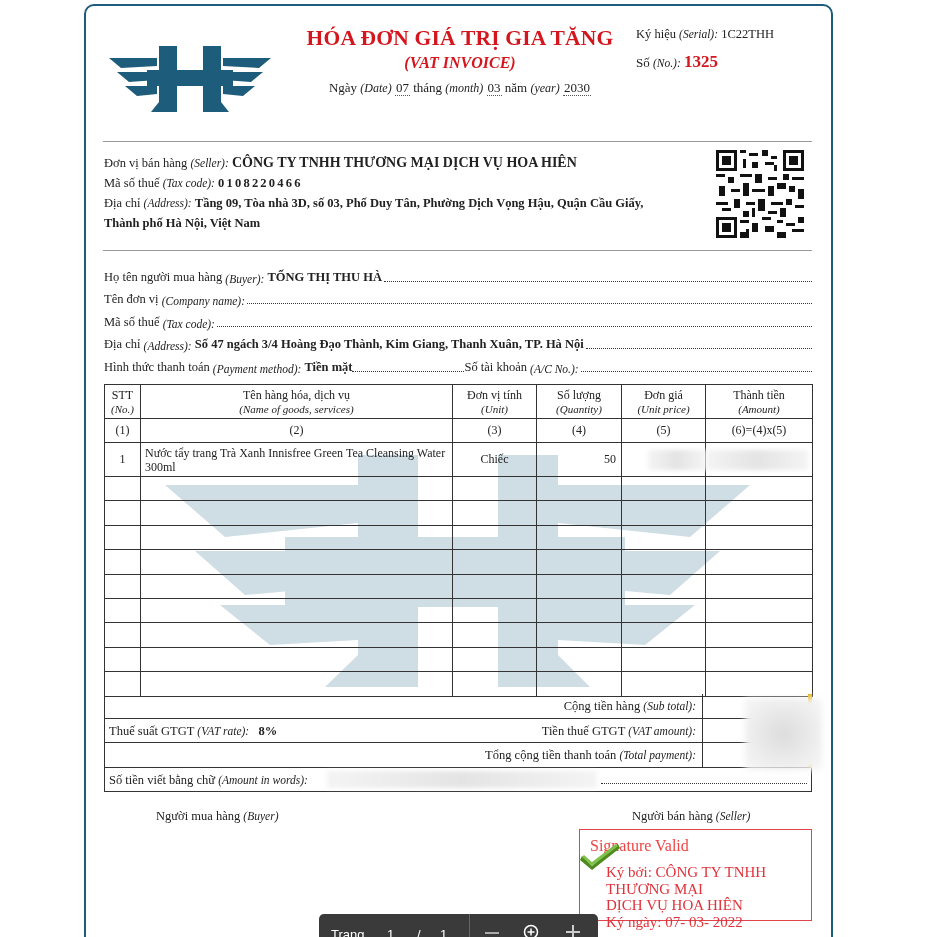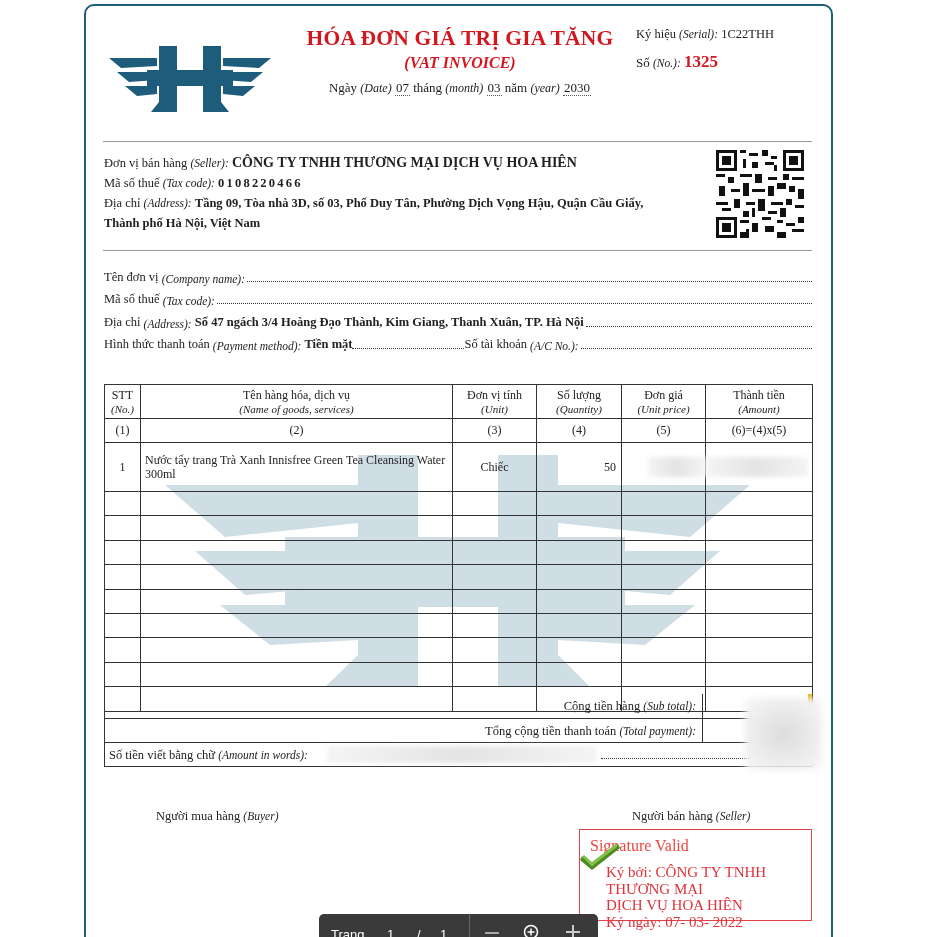--- a/index.html
+++ b/index.html
@@ -47,21 +47,21 @@
   table.items {
     position: absolute; left: 104px; top: 384px; width: 708px;
     border-collapse: collapse; font-size: 12px; table-layout: fixed;
   }
   table.items td, table.items th { border: 1px solid #333; font-weight: normal; }
   table.items th { height: 34px; text-align: center; line-height: 14px; font-size: 12px; vertical-align: middle; }
   table.items th i { font-size: 11px; }
   table.items tr.num-row td { height: 24px; text-align: center; font-size: 12px; }
   table.items tr.item-row td { height: 34px; vertical-align: middle; }
   table.items tr.empty-row td { height: 24.4px; }
-  .cell-name { padding: 10px 4px; line-height: 14px; }
+  .cell-name { padding: 2px 4px; line-height: 14px; }
   .cell-center { text-align: center; }
   .cell-right { text-align: right; padding-right: 5px; }
 
   .blur-box { background: linear-gradient(90deg, #f4f4f4, #e4e4e4 50%, #f4f4f4); filter: blur(2px); }
 
   .totals { position: absolute; left: 104px; top: 694px; width: 708px; font-size: 12.5px; }
   .tot-row { position: relative; height: 24.5px; border-left: 1px solid #333; border-right: 4px solid #eab308; border-bottom: 1px solid #333; }
   .tot-row i { font-size: 11.5px; }
   .tot-row .left { position: absolute; left: 4px; top: 5px; }
   .tot-row .right-label { position: absolute; right: 112px; top: 5px; }
@@ -224,20 +224,26 @@
       <rect x="20" y="27" width="3" height="2"></rect>
     <rect x="27" y="22" width="2" height="2"></rect>
       <rect x="10" y="26" width="1" height="1"></rect>
   </g>
 </svg>
 
 <div class="hr" style="top:250px;"></div>
 
 <div class="buyer">
   <div class="buyer-row">
+    <span>Họ tên người mua hàng</span>&nbsp;
+    <i>(Buyer):</i>&nbsp;
+    <b>TỐNG THỊ THU HÀ</b>
+    <span class="fill"></span>
+  </div>
+  <div class="buyer-row">
     <span>Tên đơn vị</span>&nbsp;
     <i>(Company name):</i>
     <span></span>
     <span class="fill"></span>
   </div>
   <div class="buyer-row">
     <span>Mã số thuế</span>&nbsp;
     <i>(Tax code):</i>
     <span></span>
     <span class="fill"></span>
@@ -390,20 +396,30 @@
   </table>
 
 <div class="totals">
   <div class="tot-row">
     <div class="right-label">
       <span>Cộng tiền hàng</span> <i>(Sub total):</i>
     </div>
     <div class="amt-cell"></div>
   </div>
   <div class="tot-row">
+    <div class="left">
+      <span>Thuế suất GTGT</span> <i>(VAT rate):</i>
+      &nbsp;&nbsp;<b>8%</b>
+    </div>
+    <div class="right-label">
+      <span>Tiền thuế GTGT</span> <i>(VAT amount):</i>
+    </div>
+    <div class="amt-cell"></div>
+  </div>
+  <div class="tot-row">
     <div class="right-label">
       <span>Tổng cộng tiền thanh toán</span> <i>(Total payment):</i>
     </div>
     <div class="amt-cell"></div>
   </div>
   <div class="words-row">
     <div class="left">
       <span>Số tiền viết bằng chữ</span> <i>(Amount in words):</i>
     </div>
     <div class="words-blur blur-box"></div>

